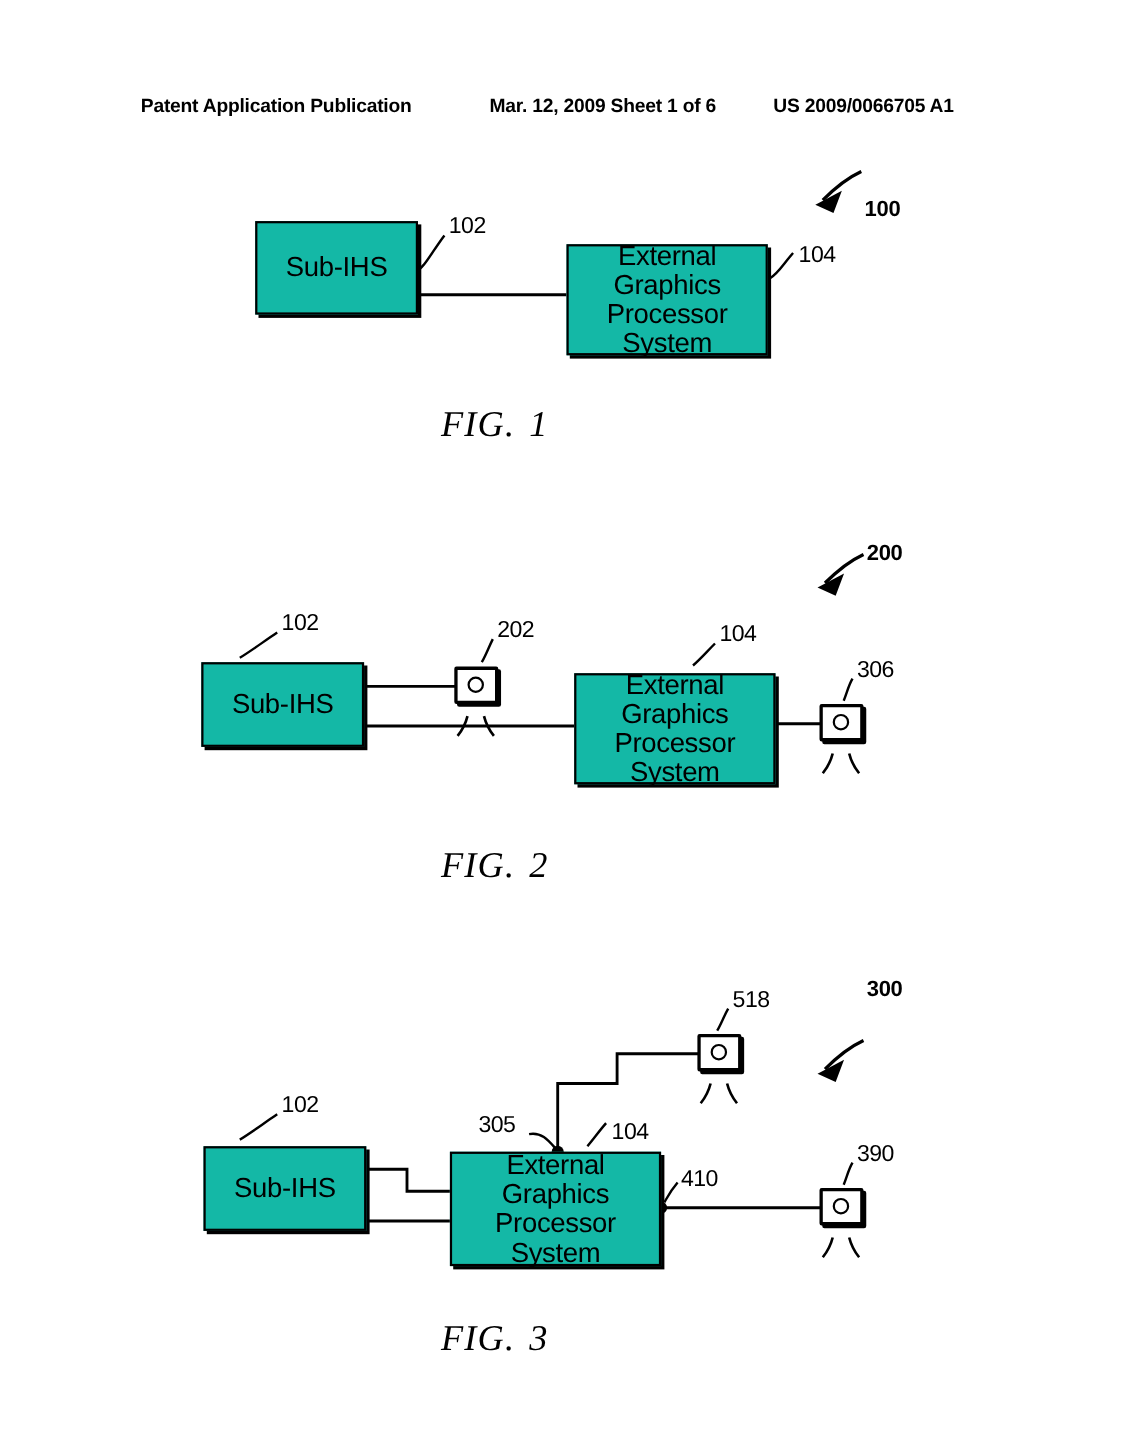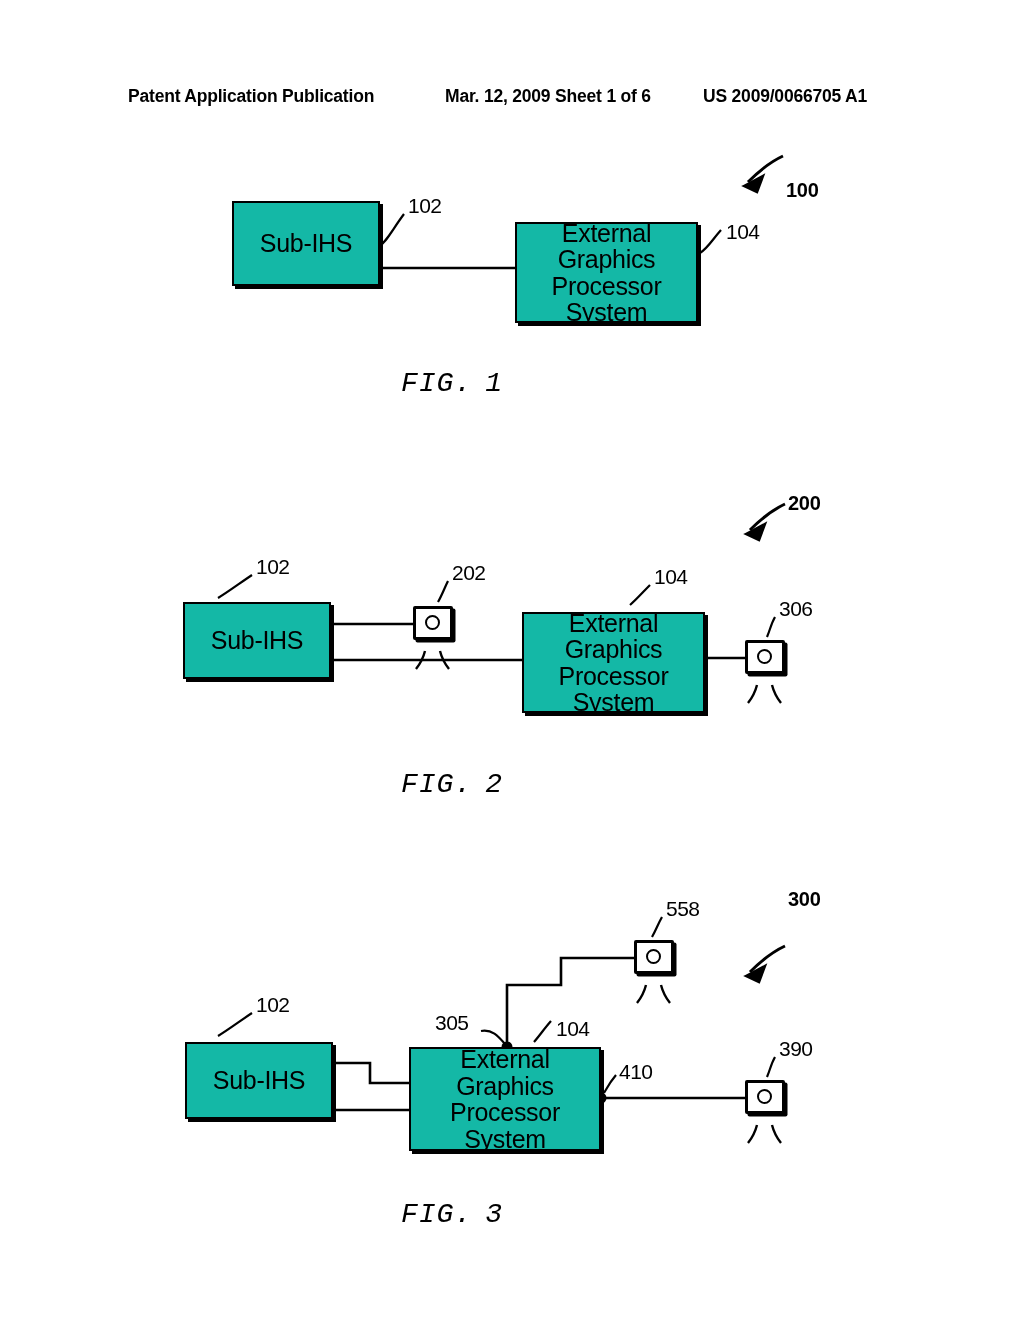--- a/index.html
+++ b/index.html
@@ -97,23 +97,23 @@
     position: absolute;
     font-size: 20px;
     font-weight: bold;
     letter-spacing: -0.3px;
     white-space: nowrap;
   }
 
   
   .fig-caption {
     position: absolute;
-    font-family: Liberation Mono, monospace;
+    font-family: Liberation Serif, serif;
     font-style: italic;
-    font-size: 28px;
+    font-size: 33px;
     letter-spacing: 1px;
     white-space: nowrap;
   }
   .fig-caption .num { padding-left: 13px; font-style: italic; }
 </style>
 </head>
 <body>
 
 <div class="page-header">
   <span class="hdr-left">Patent Application Publication</span>
@@ -252,21 +252,21 @@
   <div class="screen"></div>
   <div class="lens"></div>
 </div>
 
 <div class="monitor" style="left:745px; top:1080px;">
   <div class="screen"></div>
   <div class="lens"></div>
 </div>
 
 <div class="ref-bold" style="left:788px; top:888px;">300</div>
-<div class="ref" style="left:666px; top:897px;">558</div>
+<div class="ref" style="left:666px; top:897px;">518</div>
 <div class="ref" style="left:256px; top:993px;">102</div>
 <div class="ref" style="left:435px; top:1011px;">305</div>
 <div class="ref" style="left:556px; top:1017px;">104</div>
 <div class="ref" style="left:619px; top:1060px;">410</div>
 <div class="ref" style="left:779px; top:1037px;">390</div>
 
 <div class="fig-caption" style="left:401px; top:1199px;">
   <span>FIG.</span><span class="num">3</span>
 </div>
 

